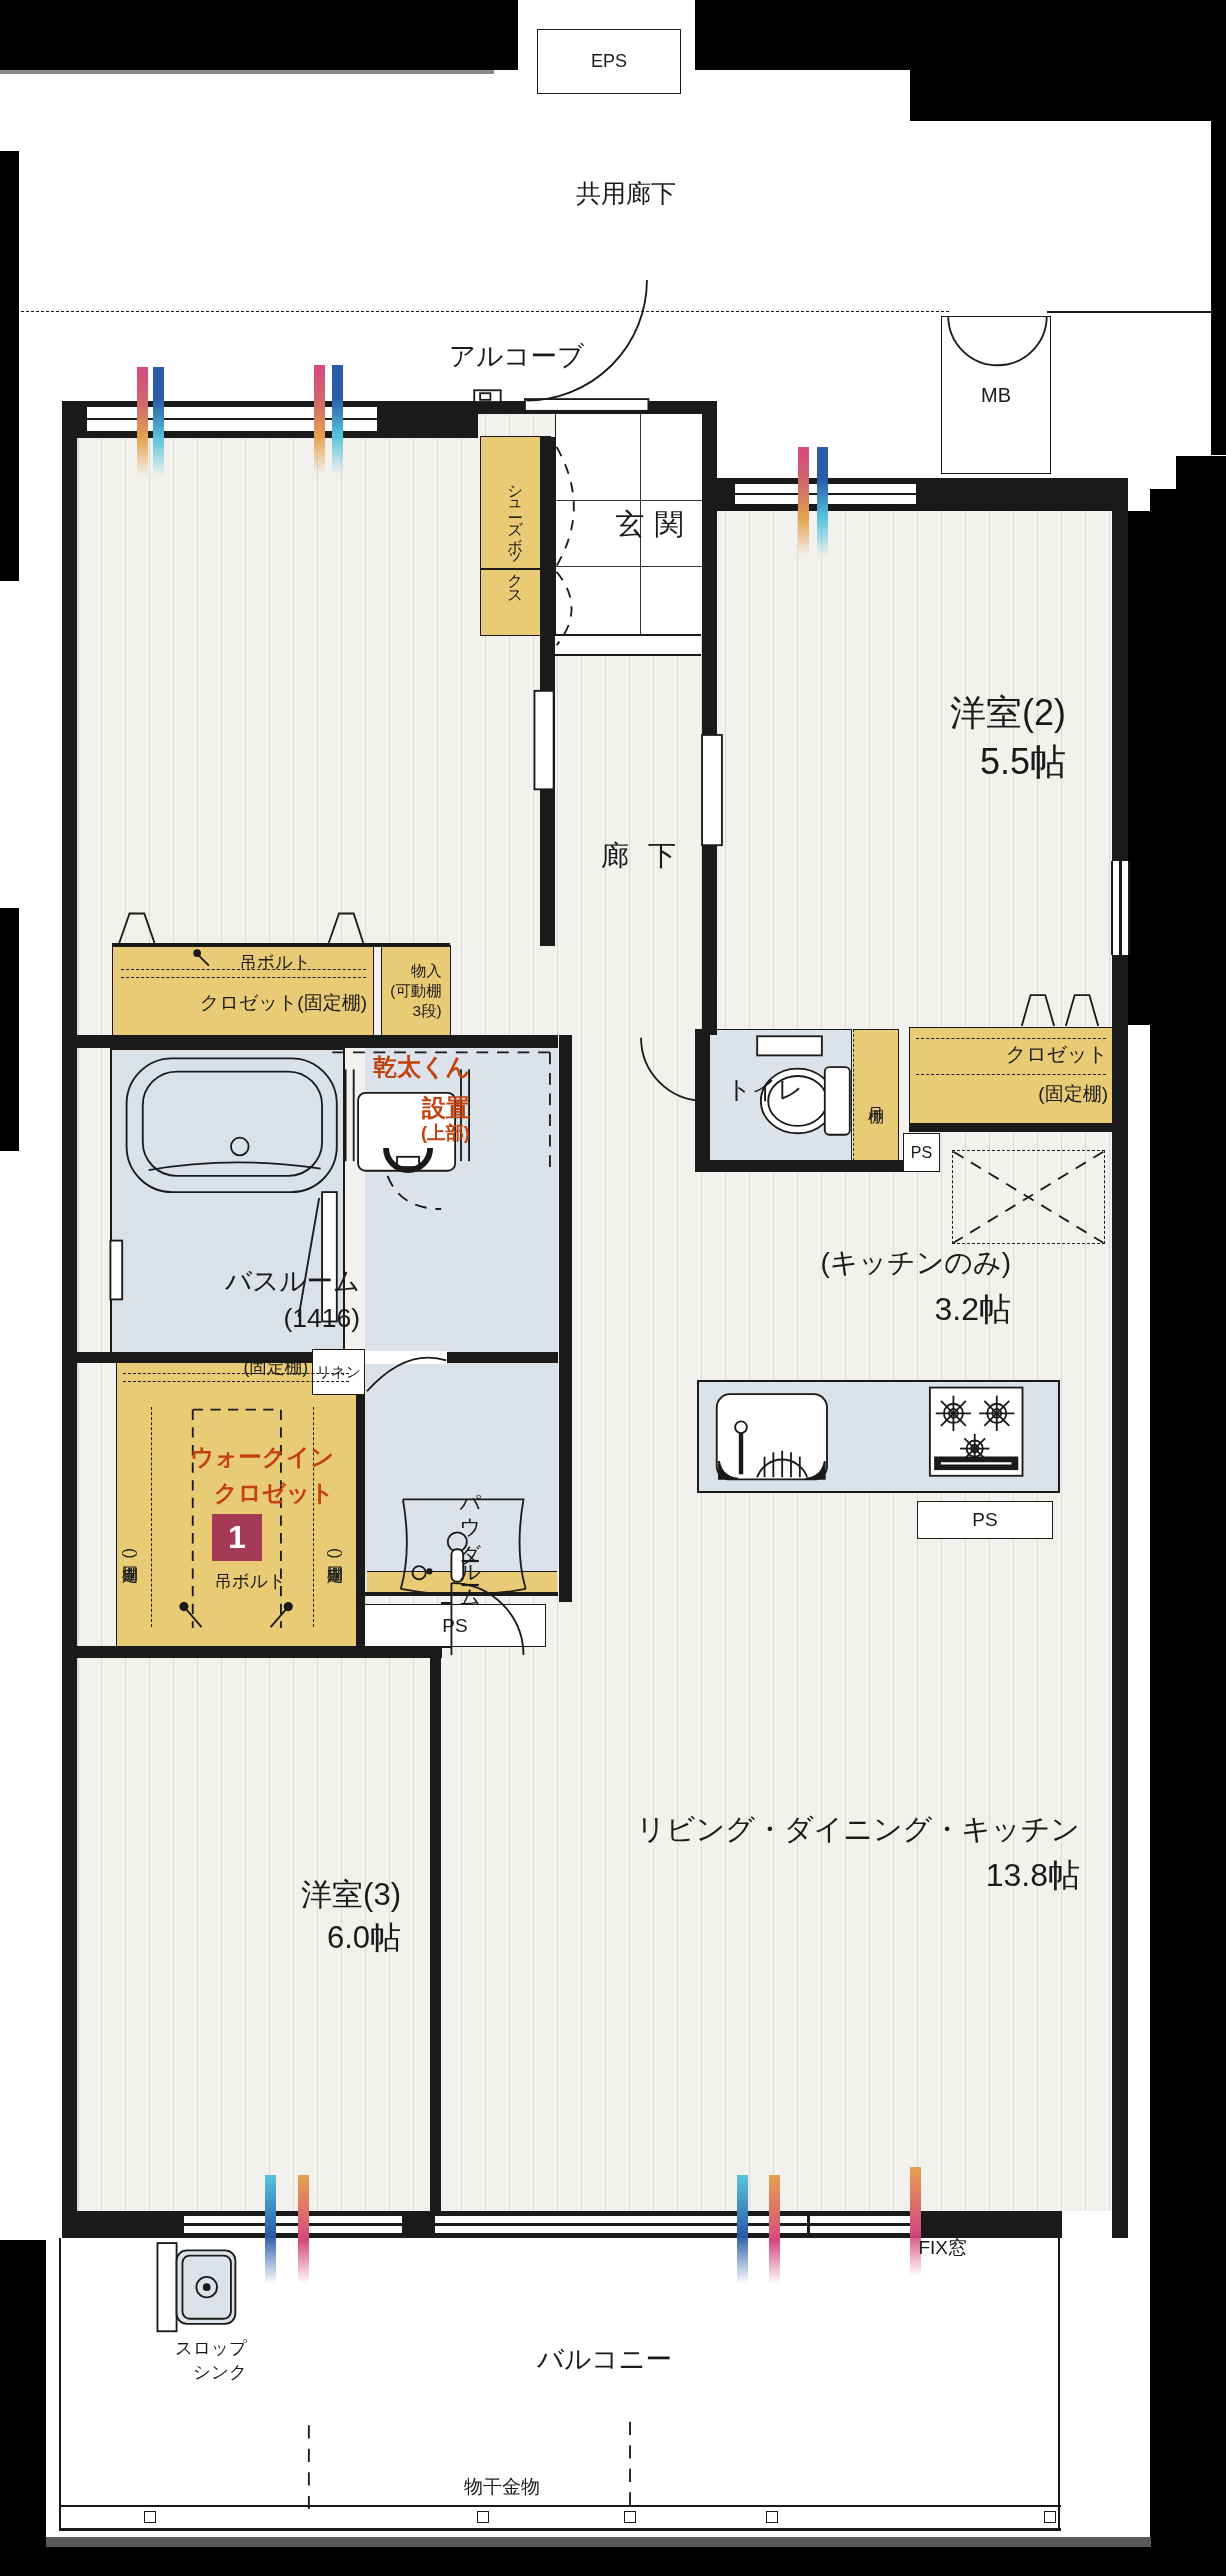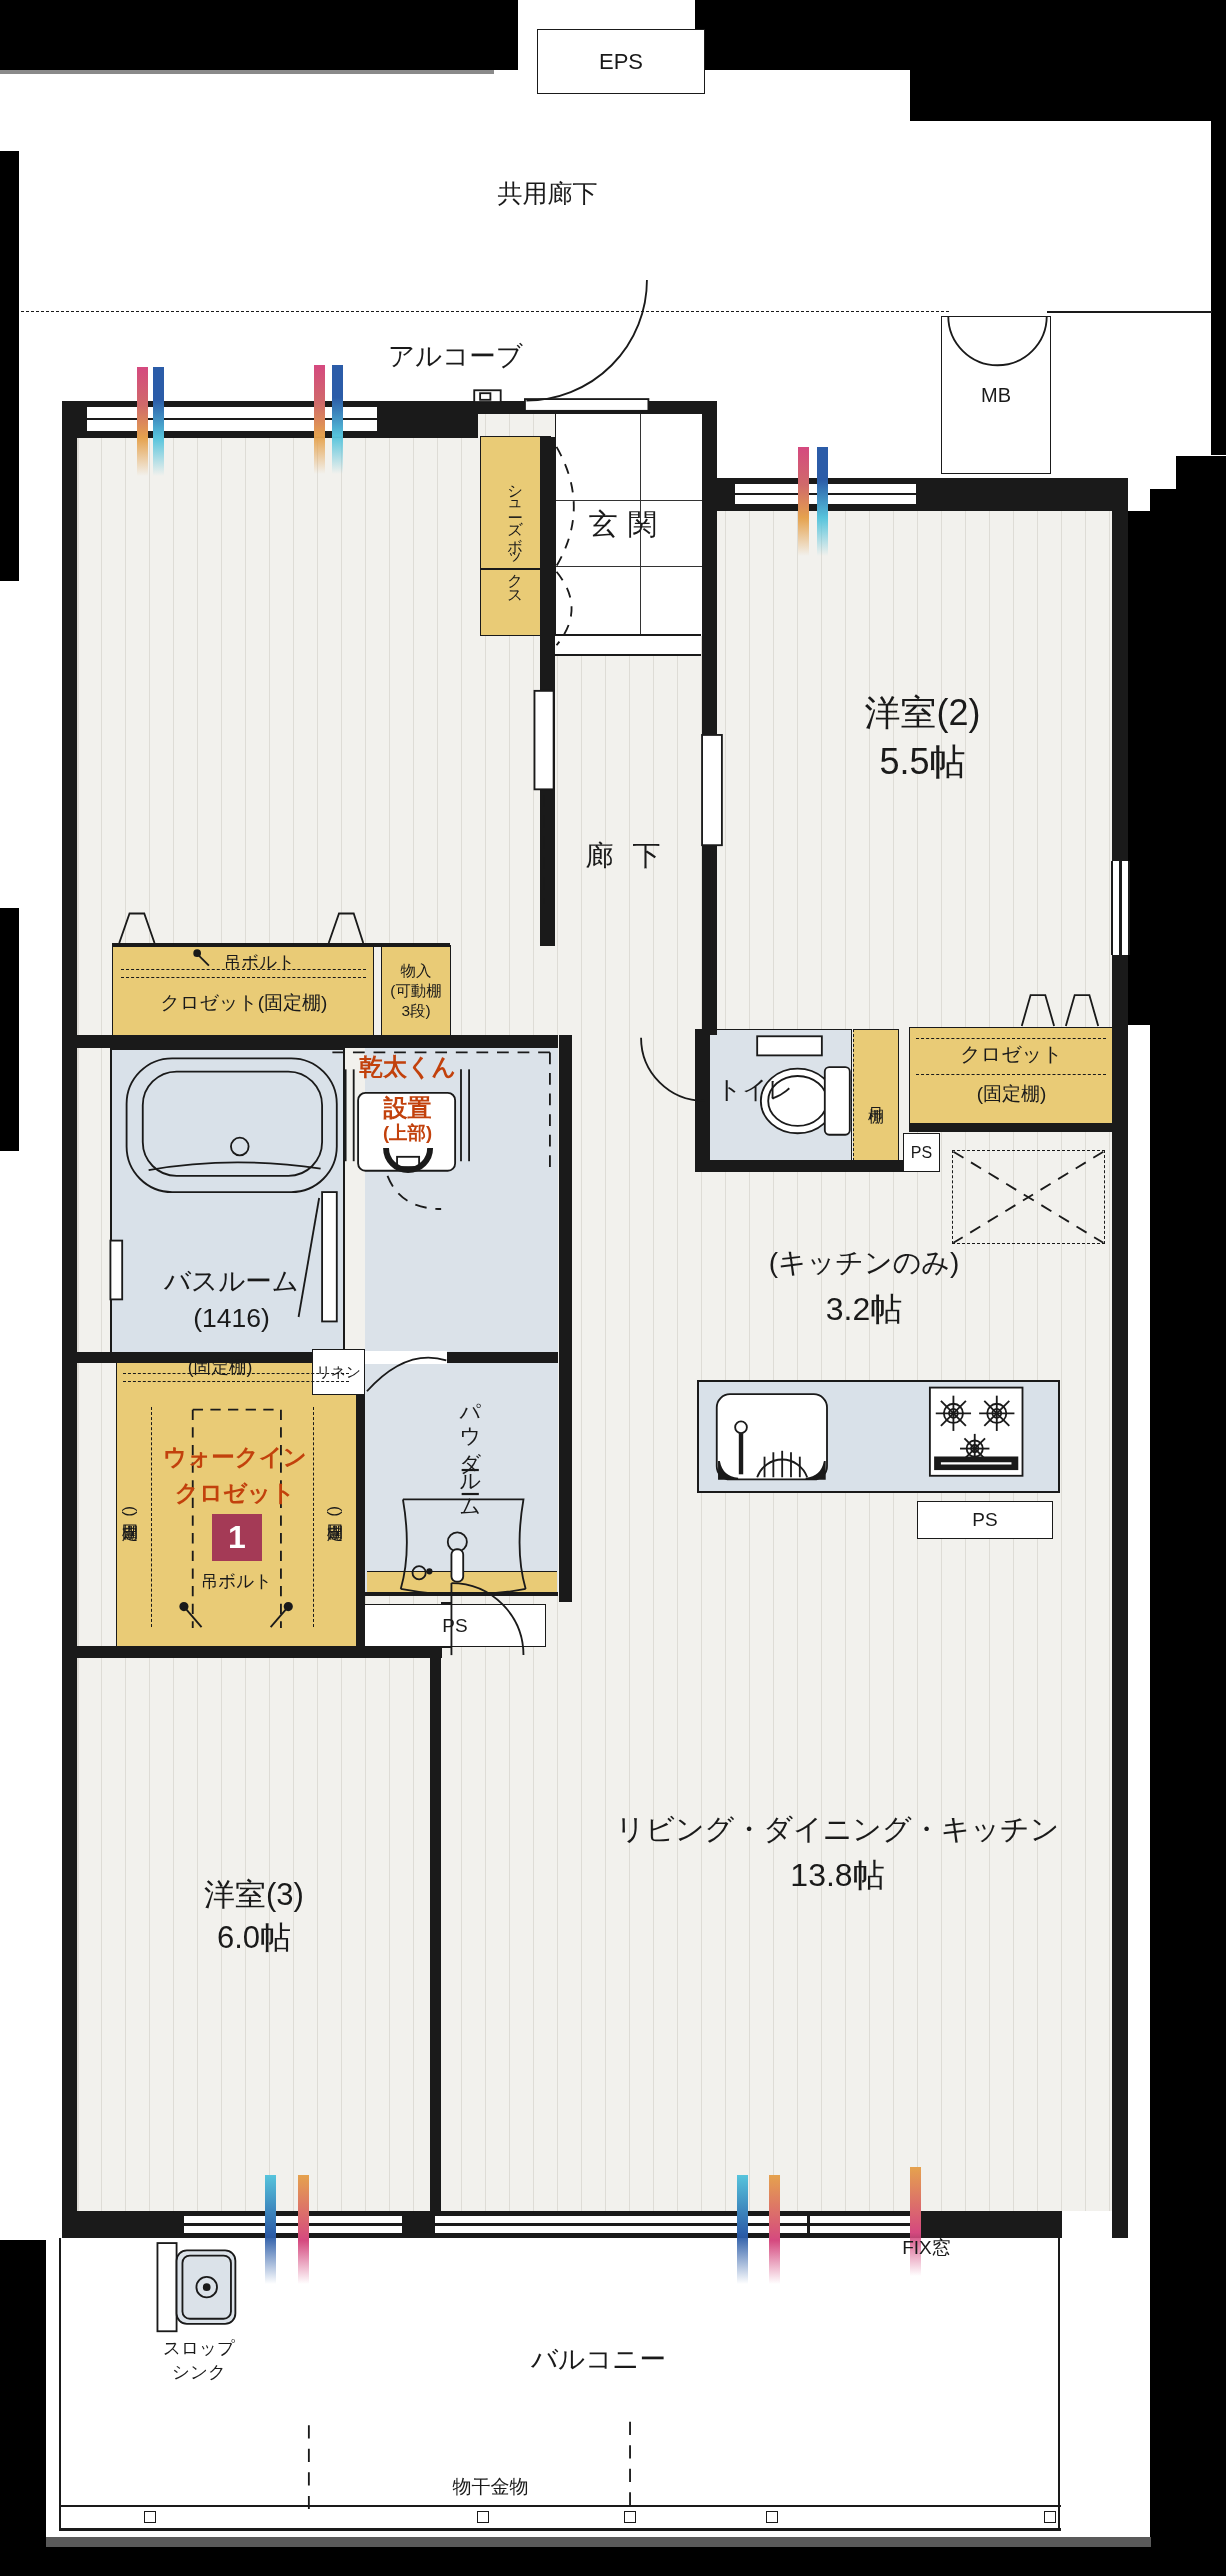--- a/index.html
+++ b/index.html
@@ -6,21 +6,21 @@
   #stage{position:relative;width:1227px;height:2576px;background:#fff;overflow:hidden;
          font-family:"Liberation Sans",sans-serif;color:#1a1a1a;}
   .a{position:absolute;}
   .mask{position:absolute;background:#000;}
   .wall{position:absolute;background:#1a1a1a;}
   .floor{position:absolute;background-color:#f2f1ed;
          background-image:repeating-linear-gradient(90deg,#dedcd6 0 1.5px,rgba(0,0,0,0) 1.5px 24px);}
   .wht{position:absolute;background:#fff;}
   .yel{position:absolute;background:#e9cb76;border:1.5px solid #1a1a1a;box-sizing:border-box;}
   .blu{position:absolute;background:#dbe2e9;box-sizing:border-box;}
-  .lbl{position:absolute;color:#1a1a1a;text-align:center;line-height:1.25;white-space:nowrap;z-index:40;}
+  .lbl{position:absolute;color:#1a1a1a;text-align:right;line-height:1.25;white-space:nowrap;z-index:40;}
   .pink{color:#c2410c;font-weight:bold;}
   .v{writing-mode:vertical-rl;}
   .dh{position:absolute;border-top:1.8px dashed #1a1a1a;z-index:30;}
   .dv{position:absolute;border-left:1.8px dashed #1a1a1a;z-index:30;}
   .win{position:absolute;z-index:22;background:linear-gradient(to bottom,#1a1a1a 0 2.2px,#fff 2.2px calc(50% - 1.1px),#1a1a1a calc(50% - 1.1px) calc(50% + 1.1px),#fff calc(50% + 1.1px) calc(100% - 2.2px),#1a1a1a calc(100% - 2.2px) 100%);}
   .winv{position:absolute;z-index:22;background:linear-gradient(to right,#1a1a1a 0 2.2px,#fff 2.2px calc(50% - 1.1px),#1a1a1a calc(50% - 1.1px) calc(50% + 1.1px),#fff calc(50% + 1.1px) calc(100% - 2.2px),#1a1a1a calc(100% - 2.2px) 100%);}
   .sp{position:absolute;width:11px;height:109px;z-index:26;}
   .sp-po{background:linear-gradient(#d5497f 0%,#d06a6a 35%,#e5a24e 65%,rgba(229,162,78,0) 100%);}
   .sp-bc{background:linear-gradient(#2b5ca8 0%,#2b5ca8 30%,#57c4dc 65%,rgba(87,196,220,0) 100%);}
   .sp-cb{background:linear-gradient(#57c4dc 0%,#2b5ca8 55%,rgba(43,92,168,0) 100%);}
@@ -43,21 +43,21 @@
   <div class="mask" style="left:1150px;top:489px;width:76px;height:2087px"></div>
   <div class="mask" style="left:1127px;top:511px;width:100px;height:514px"></div>
   <div class="mask" style="left:0;top:151px;width:19px;height:430px"></div>
   <div class="mask" style="left:0;top:908px;width:19px;height:243px"></div>
   <div class="mask" style="left:0;top:2240px;width:46px;height:336px"></div>
   <div class="mask" style="left:0;top:2547px;width:1227px;height:29px"></div>
   <div class="a" style="left:0;top:70px;width:494px;height:4.4px;background:#8a8a8a"></div>
   <div class="a" style="left:46px;top:2537px;width:1105px;height:10.3px;background:#5a5a5a"></div>
 
   <div class="wht" style="left:518px;top:0;width:176px;height:96px;z-index:2"></div>
-  <div class="box" style="left:537px;top:29px;width:168px;height:65px;z-index:3;font-size:22px">
+  <div class="box" style="left:537px;top:29px;width:144px;height:65px;z-index:3;font-size:18px">
     <span>EPS</span>
   </div>
 
   <div class="lbl" style="left:419px;top:178px;width:257px;font-size:25px">共用廊下</div>
   <div class="dh" style="left:20.6px;top:311px;width:928px"></div>
   <div class="wall" style="left:1047px;top:311px;width:165px;height:2.2px"></div>
   <div class="lbl" style="left:327px;top:340px;width:257px;font-size:26.5px">アルコーブ</div>
 
   <div class="box" style="left:941px;top:316px;width:110px;height:158px;font-size:20px">
     <span>MB</span>

